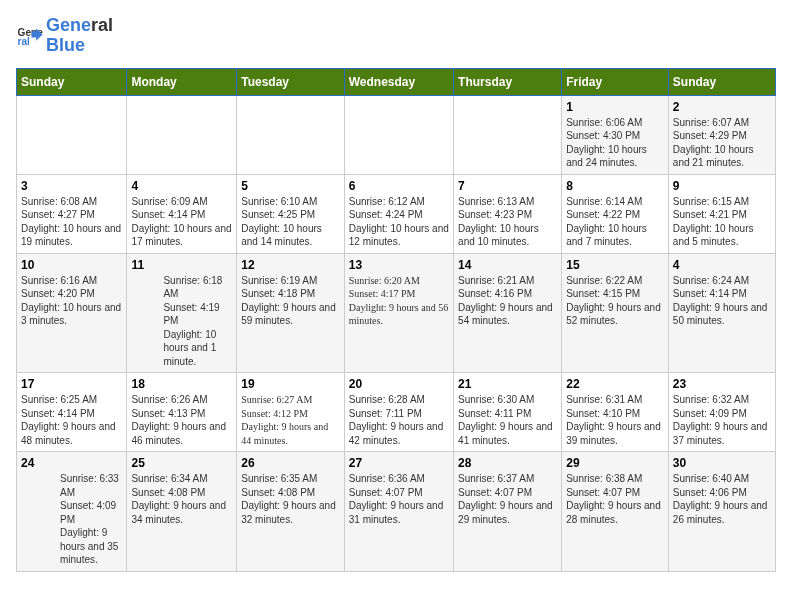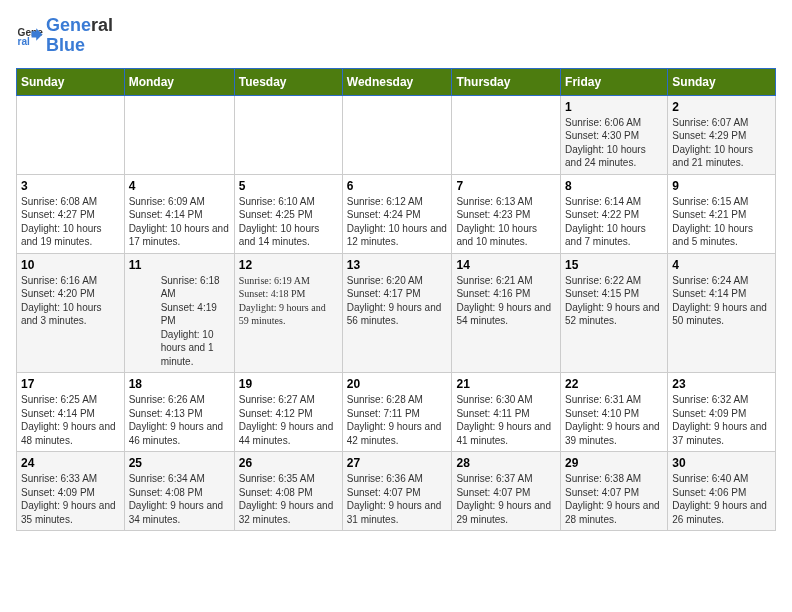--- a/index.html
+++ b/index.html
@@ -189,27 +189,27 @@
 Daylight: 10 hours and 3 minutes.</div>
         </td>
         <td>
           <span class="day-num">11</span>
           <div class="day-info" style="white-space: pre-line; margin-left: 32px;">Sunrise: 6:18 AM
 Sunset: 4:19 PM
 Daylight: 10 hours and 1 minute.</div>
         </td>
         <td>
           <span class="day-num">12</span>
-          <div class="day-info" style="white-space: pre-line; font-family: Liberation Serif, serif;">Sunrise: 6:19 AM
+          <div class="day-info" style="white-space: pre-line;">Sunrise: 6:19 AM
 Sunset: 4:18 PM
 Daylight: 9 hours and 59 minutes.</div>
         </td>
         <td>
           <span class="day-num">13</span>
-          <div class="day-info" style="white-space: pre-line;">Sunrise: 6:20 AM
+          <div class="day-info" style="white-space: pre-line; font-family: Liberation Serif, serif;">Sunrise: 6:20 AM
 Sunset: 4:17 PM
 Daylight: 9 hours and 56 minutes.</div>
         </td>
         <td>
           <span class="day-num">14</span>
           <div class="day-info" style="white-space: pre-line;">Sunrise: 6:21 AM
 Sunset: 4:16 PM
 Daylight: 9 hours and 54 minutes.</div>
         </td>
         <td>
@@ -233,21 +233,21 @@
 Daylight: 9 hours and 48 minutes.</div>
         </td>
         <td>
           <span class="day-num">18</span>
           <div class="day-info" style="white-space: pre-line;">Sunrise: 6:26 AM
 Sunset: 4:13 PM
 Daylight: 9 hours and 46 minutes.</div>
         </td>
         <td>
           <span class="day-num">19</span>
-          <div class="day-info" style="white-space: pre-line;">Sunrise: 6:27 AM
+          <div class="day-info" style="white-space: pre-line; font-family: Liberation Serif, serif;">Sunrise: 6:27 AM
 Sunset: 4:12 PM
 Daylight: 9 hours and 44 minutes.</div>
         </td>
         <td>
           <span class="day-num">20</span>
           <div class="day-info" style="white-space: pre-line;">Sunrise: 6:28 AM
 Sunset: 7:11 PM
 Daylight: 9 hours and 42 minutes.</div>
         </td>
         <td>
@@ -265,21 +265,21 @@
         <td>
           <span class="day-num">23</span>
           <div class="day-info" style="white-space: pre-line;">Sunrise: 6:32 AM
 Sunset: 4:09 PM
 Daylight: 9 hours and 37 minutes.</div>
         </td>
       </tr>
       <tr>
         <td>
           <span class="day-num">24</span>
-          <div class="day-info" style="white-space: pre-line;">Sunrise: 6:33 AM
+          <div class="day-info" style="white-space: pre-line; margin-left: 39px;">Sunrise: 6:33 AM
 Sunset: 4:09 PM
 Daylight: 9 hours and 35 minutes.</div>
         </td>
         <td>
           <span class="day-num">25</span>
           <div class="day-info" style="white-space: pre-line;">Sunrise: 6:34 AM
 Sunset: 4:08 PM
 Daylight: 9 hours and 34 minutes.</div>
         </td>
         <td>

